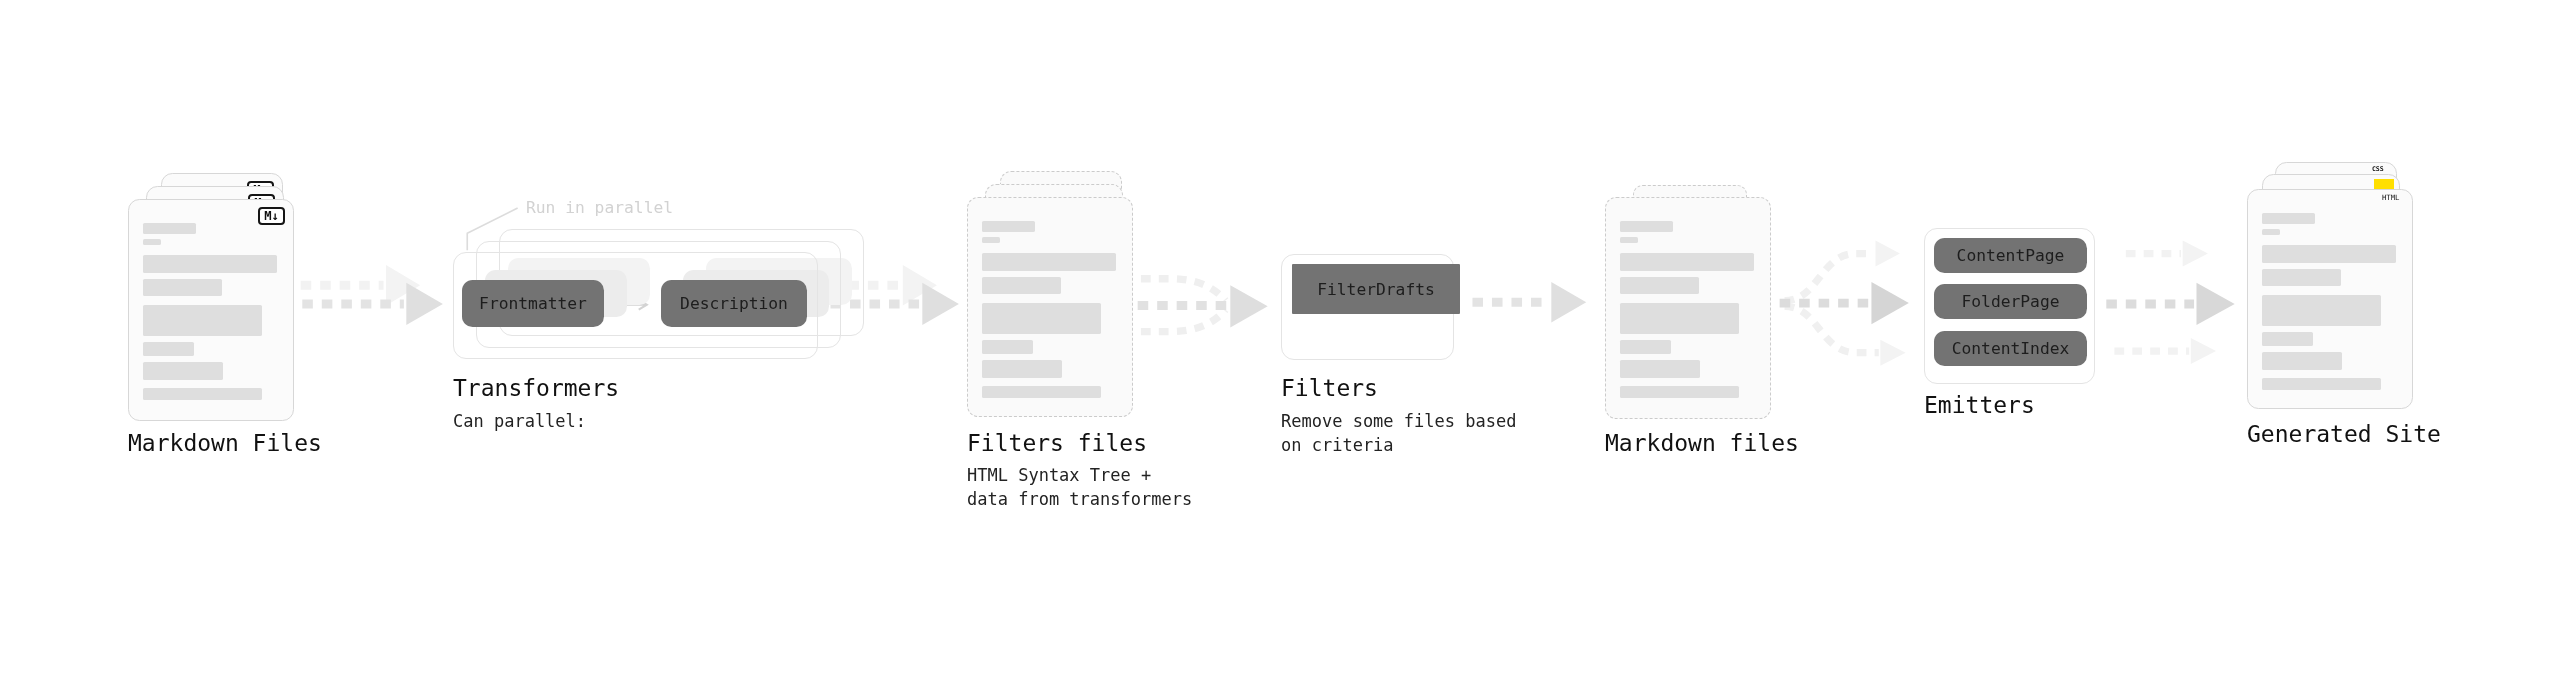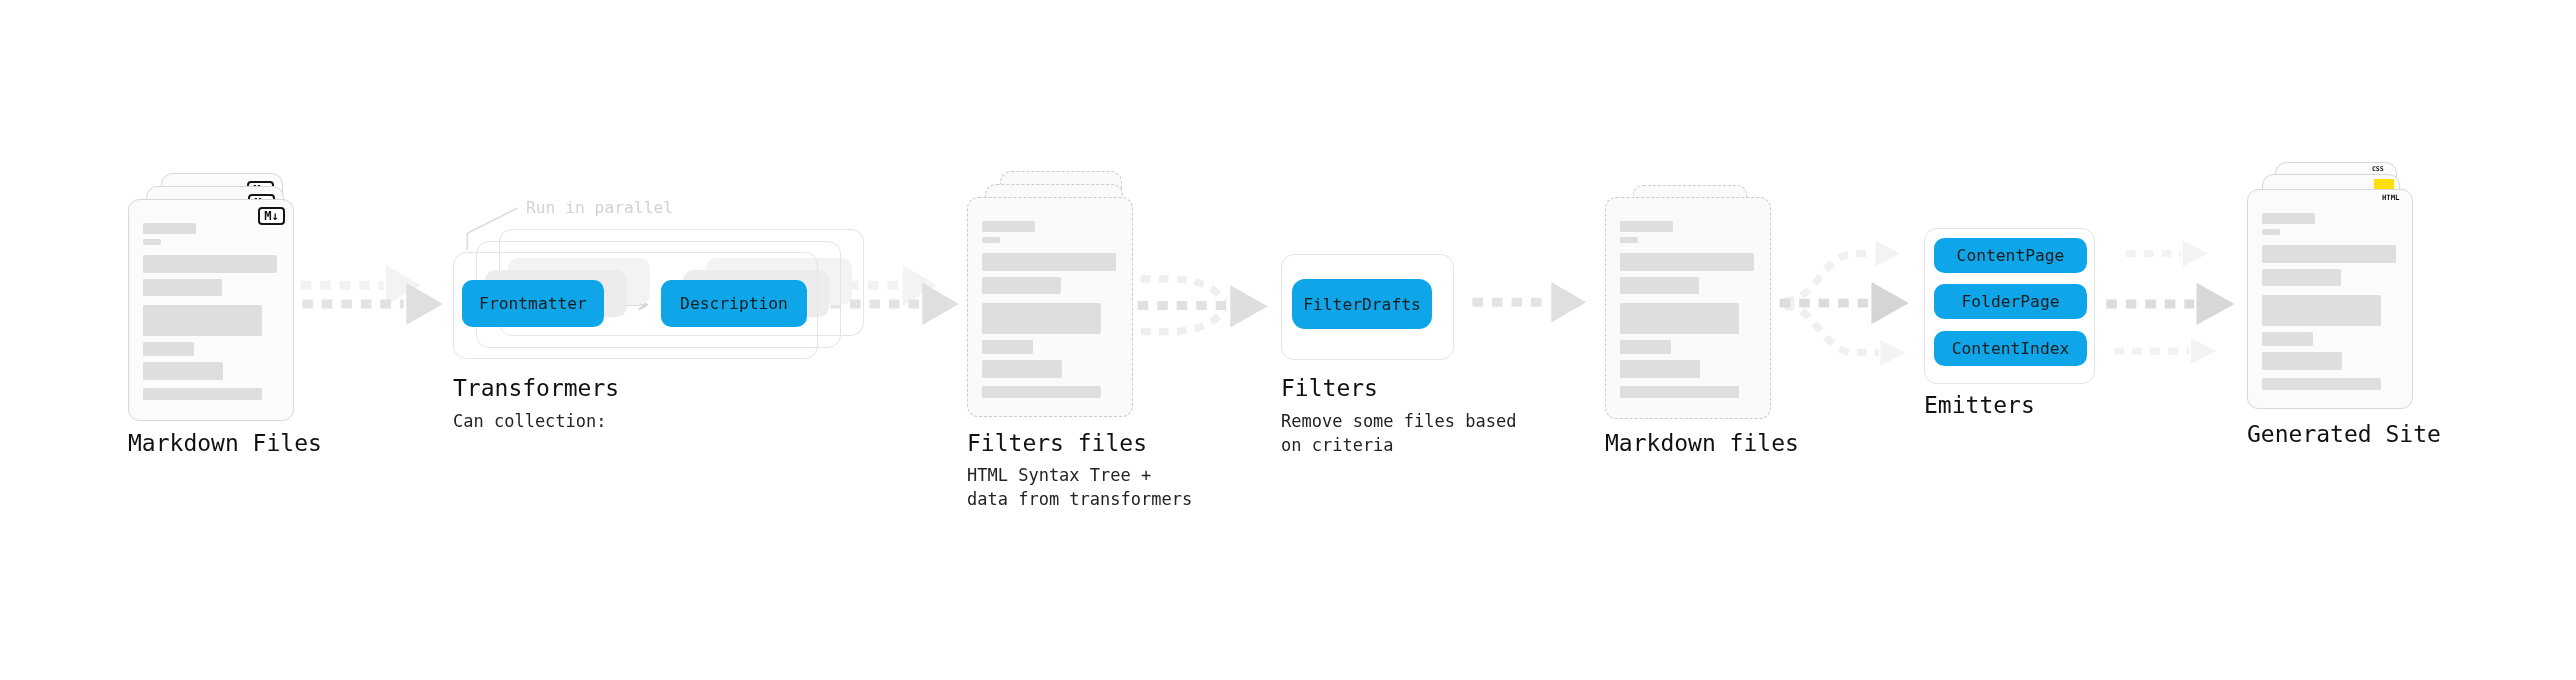--- a/index.html
+++ b/index.html
@@ -17,33 +17,33 @@
   .skel i.l4{width:79px;height:17px;margin-top:6.5px;}
   .skel i.l5{width:119px;height:31px;margin-top:9px;}
   .skel i.l6{width:51px;height:14px;margin-top:5.7px;}
   .skel i.l7{width:80px;height:18px;margin-top:5.7px;}
   .skel i.l8{width:119px;height:12.2px;margin-top:8.1px;}
 
   
   .md-badge{position:absolute;top:7.3px;right:8.1px;border:2.4px solid #151515;border-radius:4.1px;
             background:#fff;font-weight:bold;font-size:12.2px;line-height:14px;padding:0 4.1px;color:#111;}
   .html5-badge{position:absolute;top:4.1px;right:9.8px;width:23px;text-align:center;}
-  .html5-word{display:block;font-size:7.3px;font-weight:bold;letter-spacing:0;color:#111;line-height:8.1px;}
+  .html5-word{display:block;font-size:7.3px;font-weight:normal;letter-spacing:0;color:#111;line-height:8.1px;}
   .html5-shield{position:relative;width:21px;height:21px;margin:0.8px auto 0;
                 background:linear-gradient(90deg,#e44d26 50%,#f16529 50%);
                 clip-path:polygon(0 0,100% 0,91% 80%,50% 100%,9% 80%);}
   .html5-shield b{position:absolute;left:0;right:0;top:3.3px;color:#fff;font-size:12.2px;line-height:13px;}
   .js-badge{position:absolute;top:4.1px;right:4.9px;width:20.3px;height:19.5px;background:#ffdf00;}
   .css-badge{position:absolute;top:3.3px;right:8.1px;width:20.3px;text-align:center;}
   .css-badge span{display:block;font-size:6.5px;font-weight:bold;color:#111;line-height:6.5px;}
   .css-badge i{display:block;height:3.3px;background:#2d7ff0;margin-top:0.8px;border-radius:0.8px;}
 
   
   .tbox{position:absolute;border:1.6px solid #e4e4e4;border-radius:13px;box-sizing:border-box;background:transparent;}
-  .pill{position:absolute;background:#0ea5e9;border-radius:10.6px;display:flex;align-items:center;
+  .pill{position:absolute;background:#737373;border-radius:10.6px;display:flex;align-items:center;
         justify-content:center;font-size:16.3px;color:#1d1d1d;white-space:nowrap;}
   .pill.ghost1{background:#ececec;}
   .pill.ghost2{background:#f3f3f3;}
 
   
   .node-title{position:absolute;font-size:23px;font-weight:500;color:#111;white-space:nowrap;line-height:28px;}
   .node-desc{position:absolute;font-size:17px;color:#232323;line-height:23.6px;white-space:pre-line;}
   .bullets{position:absolute;font-size:17px;color:#232323;line-height:22px;}
   .bullets div{white-space:pre;padding-left:6.5px;}
   .annotation{position:absolute;font-size:16.3px;color:#d2d2d2;white-space:nowrap;}
@@ -139,42 +139,42 @@
   </div>
   <div class="tbox" style="left:476px;top:241px;width:365px;height:107px;z-index:3">
     <span class="pill ghost1" style="left:8.1px;top:28px;width:142px;height:47px"></span>
     <span class="pill ghost1" style="left:206px;top:28px;width:146px;height:47px"></span>
   </div>
   <div class="tbox" style="left:453px;top:252px;width:365px;height:107px;z-index:4"></div>
   <span class="pill" style="left:462px;top:280px;width:142px;height:47px;z-index:5">Frontmatter</span>
   <span class="pill" style="left:661px;top:280px;width:146px;height:47px;z-index:5">Description</span>
   <div class="annotation" style="left:526px;top:198px;z-index:5">Run in parallel</div>
   <div class="node-title" style="left:453px;top:374px;z-index:5">Transformers</div>
-  <div class="node-desc" style="left:453px;top:410px;z-index:5">Can collection:</div>
+  <div class="node-desc" style="left:453px;top:410px;z-index:5">Can parallel:</div>
 
   <div class="doc dashed" style="left:1000px;top:171px;width:122px;height:222px;z-index:2"></div>
   <div class="doc dashed" style="left:985px;top:184px;width:138px;height:222px;z-index:3"></div>
   <div class="doc dashed" style="left:967px;top:197px;width:166px;height:220px;z-index:4">
     <div class="skel">
       <i class="l1"></i>
         <i class="l2"></i>
         <i class="l3"></i>
         <i class="l4"></i>
       <i class="l5"></i>
         <i class="l6"></i>
         <i class="l7"></i>
         <i class="l8"></i>
     </div>
   </div>
   <div class="node-title" style="left:967px;top:429px;z-index:5">Filters files</div>
   <div class="node-desc" style="left:967px;top:464px;z-index:5">HTML Syntax Tree +
 data from transformers</div>
 
   <div class="tbox" style="left:1281px;top:254px;width:173px;height:106px;z-index:2"></div>
-  <span class="pill" style="left:1292px;top:279px;width:140px;height:50px;border-radius:13px;z-index:3">FilterDrafts</span>
+  <span class="pill" style="left:1292px;top:264px;width:168px;height:50px;border-radius:1px;z-index:3">FilterDrafts</span>
   <div class="node-title" style="left:1281px;top:374px;z-index:5">Filters</div>
   <div class="node-desc" style="left:1281px;top:410px;z-index:5">Remove some files based
 on criteria</div>
 
   <div class="doc dashed" style="left:1633px;top:185px;width:114px;height:65px;border-radius:9.8px;z-index:2"></div>
   <div class="doc dashed" style="left:1605px;top:197px;width:166px;height:222px;z-index:3">
     <div class="skel">
       <i class="l1"></i>
         <i class="l2"></i>
         <i class="l3"></i>

